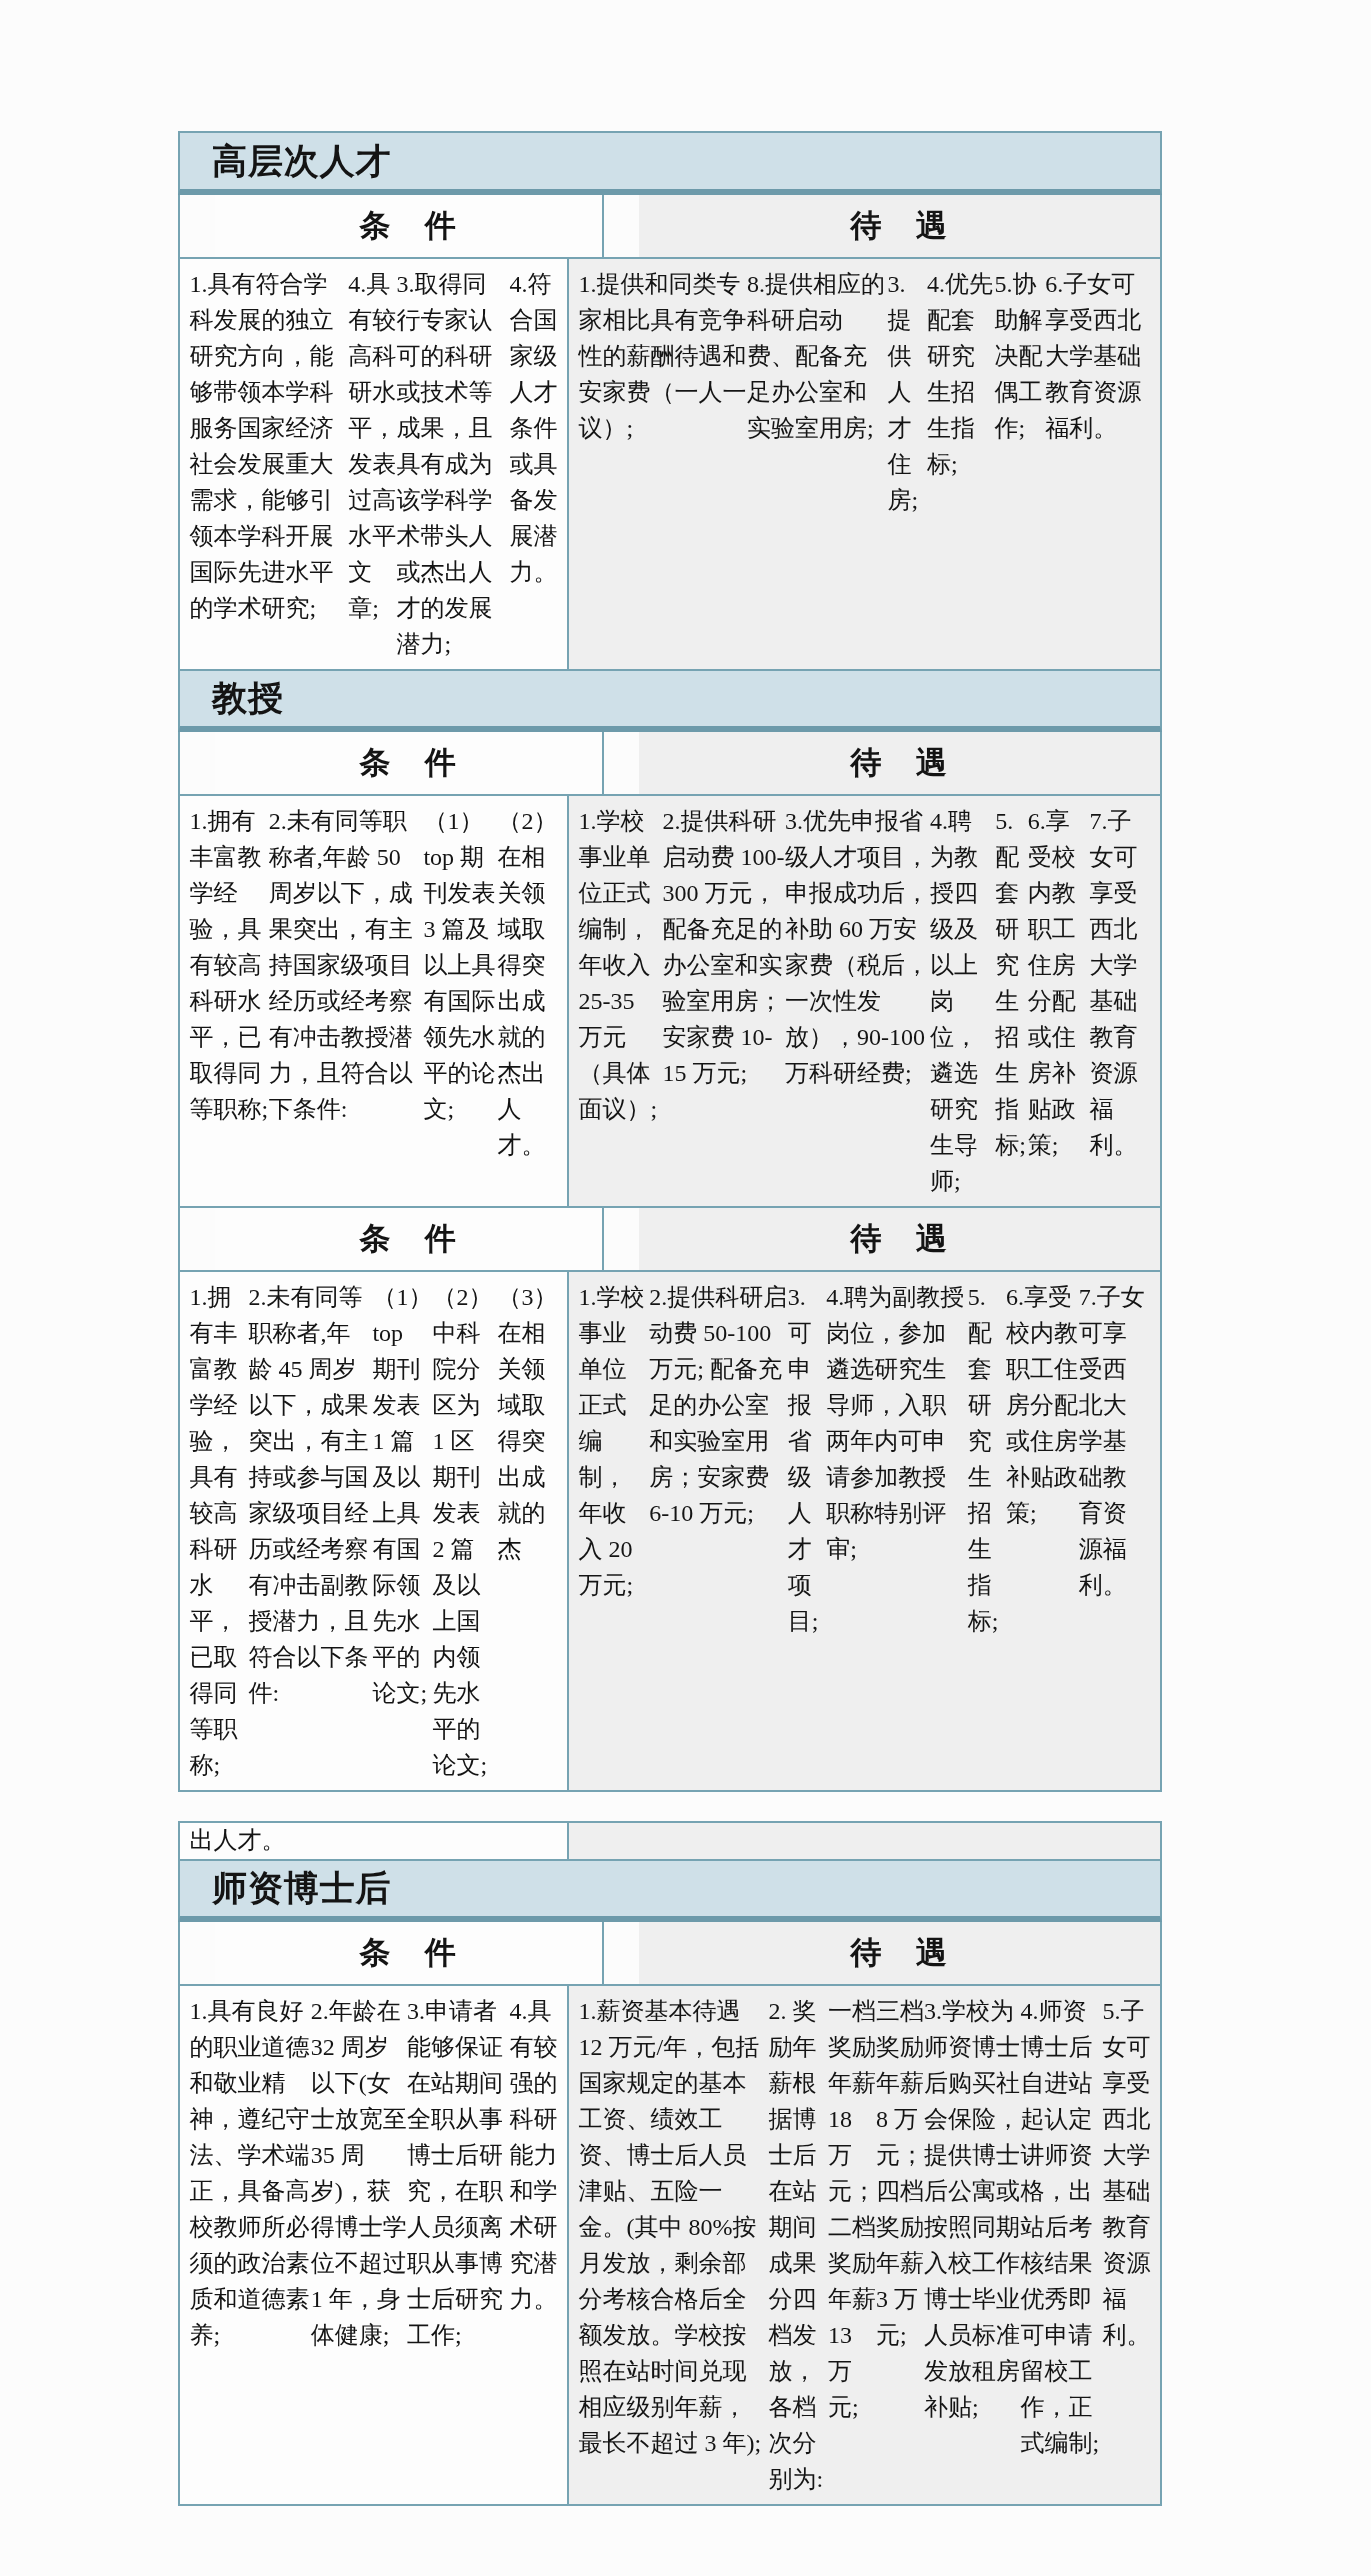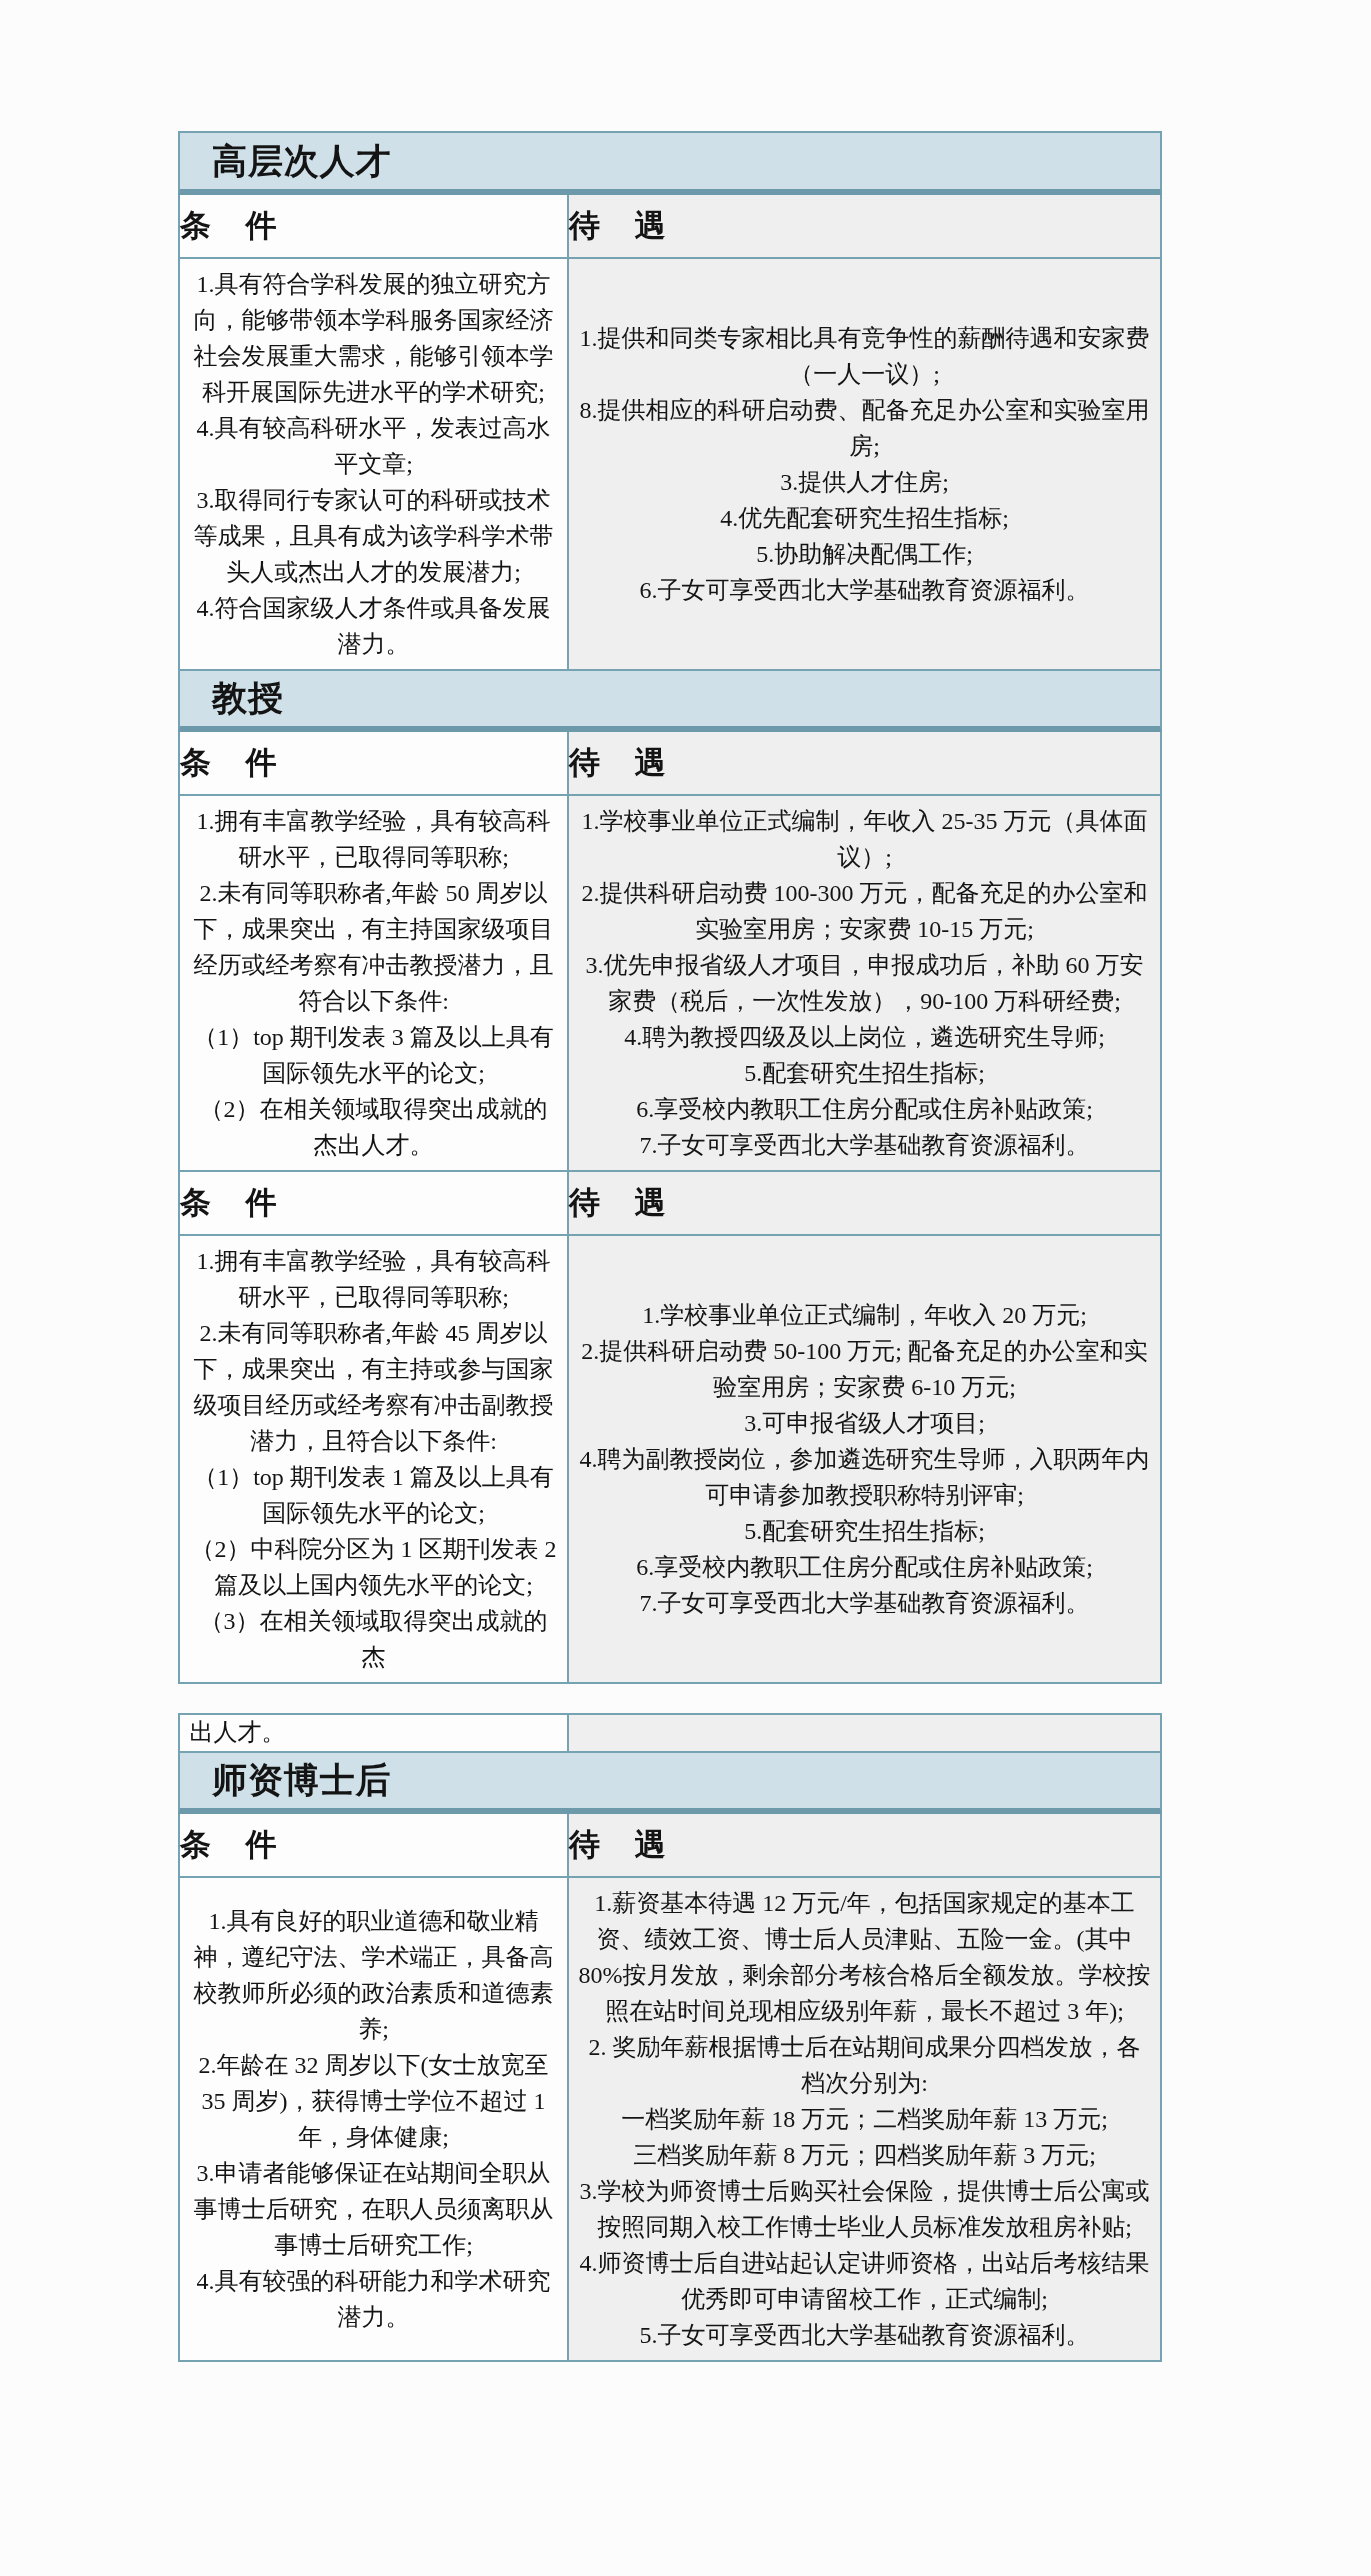--- a/index.html
+++ b/index.html
@@ -50,29 +50,30 @@
     width:389px; flex:none;
     background:var(--cell-white);
     border-right:2.6px solid var(--teal);
   }
   .cell.right{
     flex:1;
     background:var(--cell-gray);
   }
   .head-row .cell{
     height:62px;
-    display:flex; align-items:center; justify-content:flex-start;
+    display:flex; align-items:center; justify-content:center;
     font-size:31px; font-weight:bold;
     letter-spacing:1.7px;
+    margin-left:35px;
   }
   .body-row .cell{
     padding:7px 9.5px;
     font-size:24px;
     line-height:36px;
-    display:flex; flex-direction:column; justify-content:center;text-align:center;
+    display:flex; flex-direction:row; justify-content:center;
   }
   .body-row p{ margin:0; }
   
   .fragment-row{
     margin-top:28.5px;
     border-top:2.6px solid var(--teal);
   }
   .fragment-row .cell{
     min-height:35px;
     padding:0.9px 9.5px;

